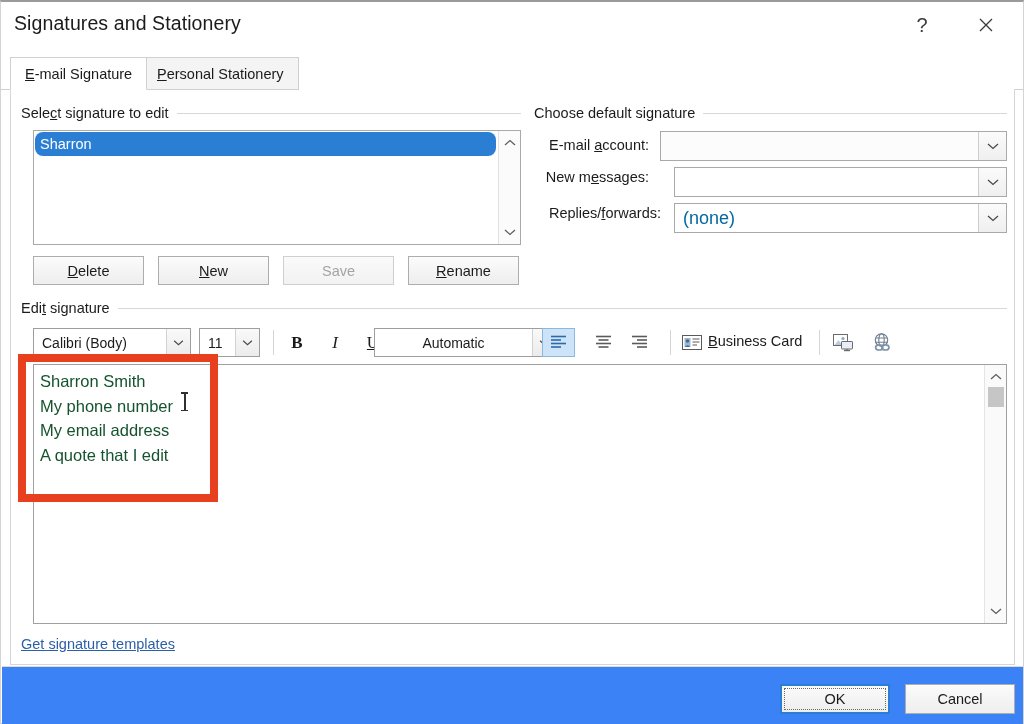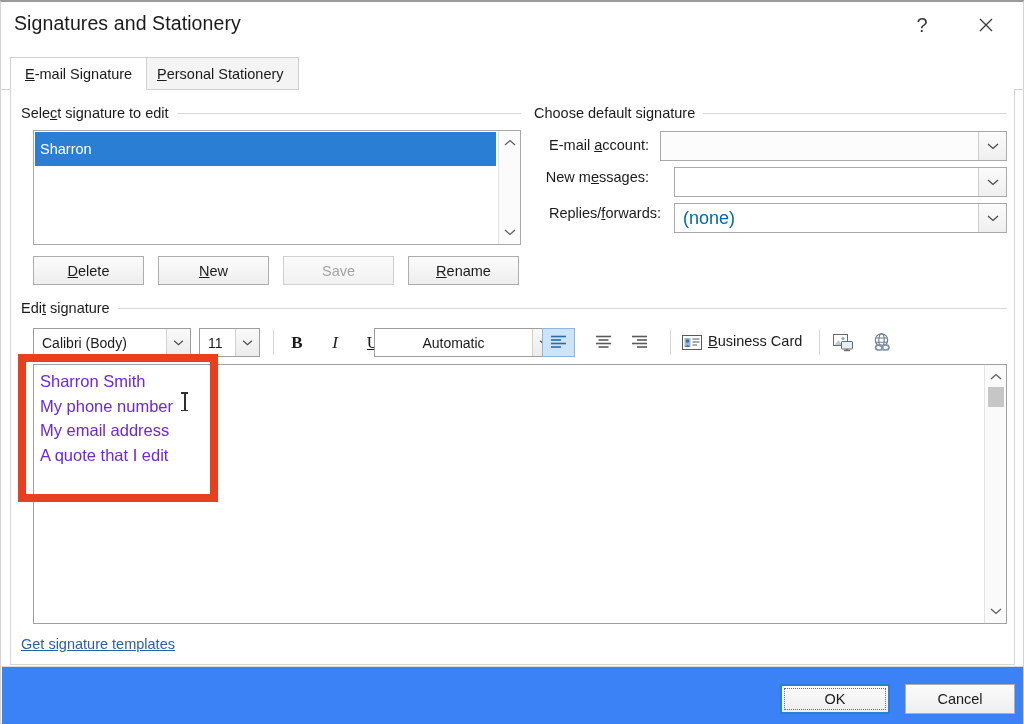--- a/index.html
+++ b/index.html
@@ -141,28 +141,29 @@
     width: 488px;
     height: 115px;
     background: #ffffff;
     border: 1px solid #a9a9a9;
     box-sizing: border-box;
   }
   .list-item-sel {
     position: absolute;
     left: 1px; top: 1px;
     right: 24px;
-    height: 34px;
+    height: 24px;
     background: #2a7fd4;
     color: #ffffff;
     font-size: 14.5px;
     padding-left: 5px;
     display: flex;
     align-items: center;
     box-sizing: border-box;
+    border-radius: 8px;
   }
   .list-scroll {
     position: absolute;
     right: 0; top: 0;
     width: 22px;
     height: 100%;
     background: #fbfbfb;
     border-left: 1px solid #e2e2e2;
     box-sizing: border-box;
   }
@@ -317,21 +318,21 @@
     background: #ffffff;
     border: 1px solid #a0a0a0;
     box-sizing: border-box;
   }
   .sigtext {
     position: absolute;
     left: 6px;
     top: 4px;
     font-size: 16.5px;
     line-height: 24.6px;
-    color: #6d28d9;
+    color: #14532d;
     white-space: nowrap;
   }
   .edit-scroll {
     position: absolute;
     right: 0; top: 0;
     width: 22px;
     height: 100%;
     background: #fafafa;
     border-left: 1px solid #e4e4e4;
     box-sizing: border-box;

